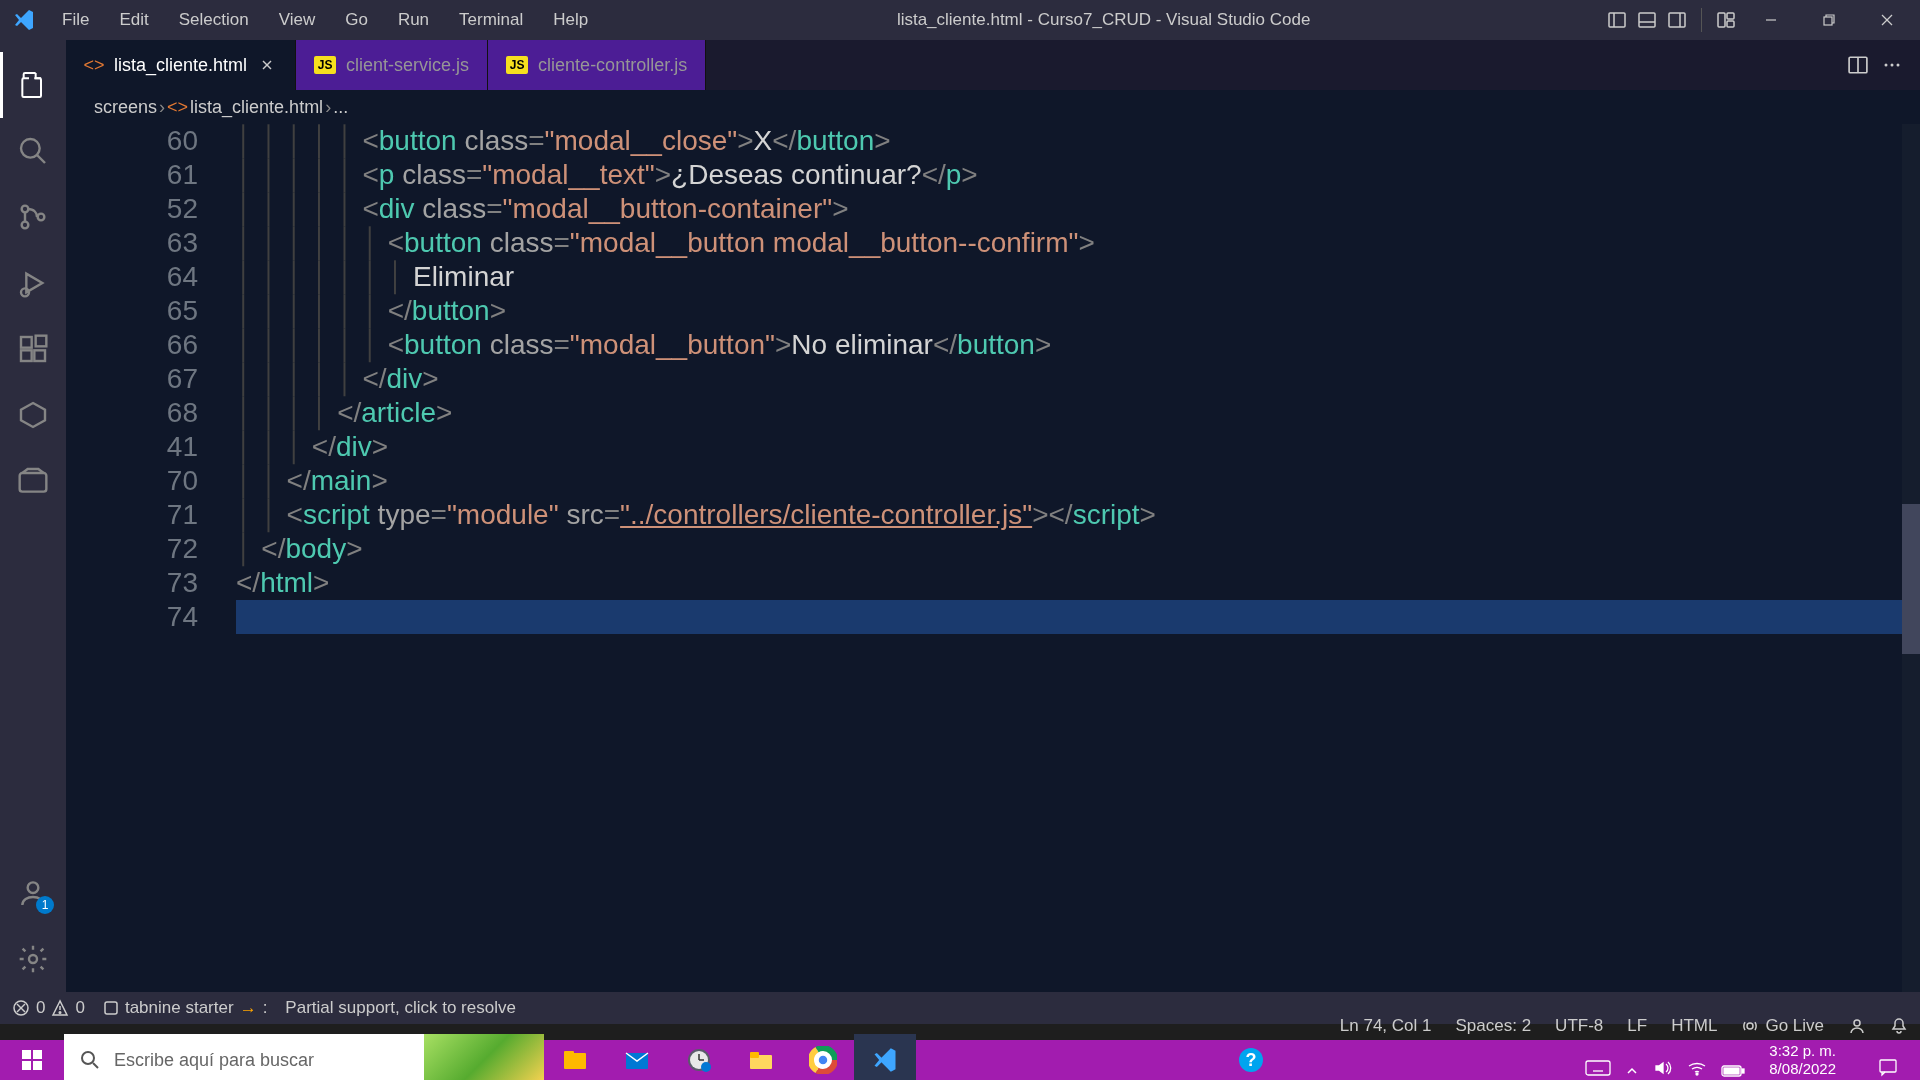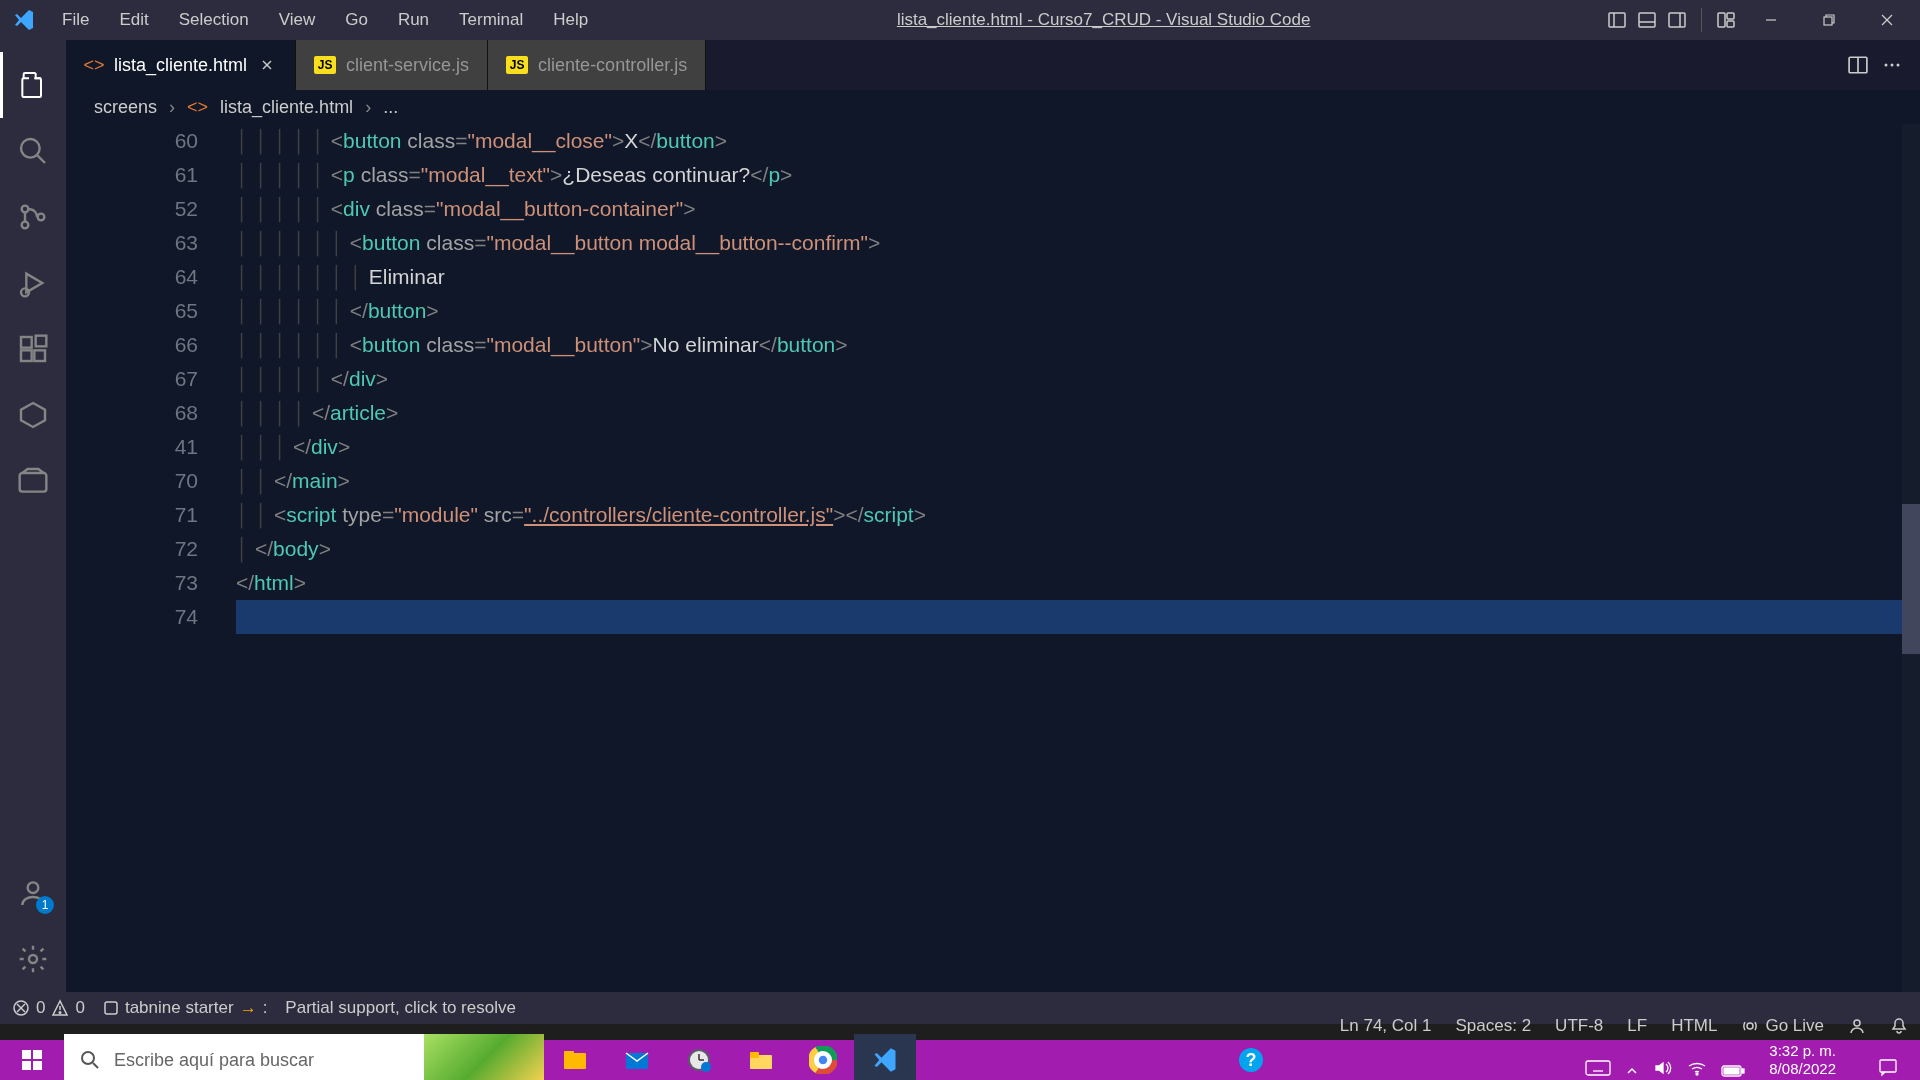--- a/index.html
+++ b/index.html
@@ -2,43 +2,43 @@
 <html><head>
 <meta charset="utf-8">
 <style>
 * { margin: 0; padding: 0; box-sizing: border-box; font-family: 'Segoe UI', sans-serif; }
 body { width: 1920px; height: 1080px; background: #1e1e1e; overflow: hidden; display: flex; flex-direction: column; }
 .titlebar { height: 40px; background: #2c2c3e; display: flex; align-items: center; color: #cccccc; font-size: 17px; }
 .titlebar-logo { width: 48px; display: flex; align-items: center; justify-content: center; }
 .titlebar-logo svg { width: 24px; height: 24px; }
 .menubar { display: flex; gap: 2px; }
 .menu-item { padding: 6px 14px; cursor: pointer; border-radius: 4px; }
-.titlebar-center { flex: 1; text-align: center; color: #cccccc; text-decoration: underline; }
+.titlebar-center { flex: 1; text-align: center; color: #cccccc; }
 .titlebar-right { display: flex; align-items: center; gap: 4px; padding-right: 4px; }
 .layout-icons { display: flex; gap: 6px; padding-right: 12px; border-right: 1px solid #555; margin-right: 8px; }
 .layout-icon { width: 24px; height: 24px; display: flex; align-items: center; justify-content: center; cursor: pointer; }
 .window-controls { display: flex; }
 .window-control { width: 58px; height: 40px; display: flex; align-items: center; justify-content: center; cursor: pointer; }
 .main-area { flex: 1; display: flex; overflow: hidden; }
 .activity-bar { width: 66px; background: #2c2c3e; display: flex; flex-direction: column; align-items: center; padding-top: 12px; }
 .activity-item { width: 66px; height: 66px; display: flex; align-items: center; justify-content: center; cursor: pointer; color: #858585; position: relative; }
 .activity-item.active { color: #ffffff; }
 .activity-item.active::before { content: ''; position: absolute; left: 0; top: 0; bottom: 0; width: 3px; background: #ffffff; }
 .activity-spacer { flex: 1; }
 .activity-badge { position: absolute; bottom: 12px; right: 12px; background: #007acc; color: #fff; border-radius: 50%; width: 18px; height: 18px; font-size: 12px; display: flex; align-items: center; justify-content: center; }
 .editor-area { flex: 1; display: flex; flex-direction: column; background: #0f1729; }
 .tabs-bar { height: 50px; background: #1a1a2e; display: flex; align-items: stretch; }
-.tab { display: flex; align-items: center; padding: 0 18px; gap: 10px; color: #969696; font-size: 18px; cursor: pointer; background: #404040; border-right: 1px solid #111; }
+.tab { display: flex; align-items: center; padding: 0 18px; gap: 10px; color: #969696; font-size: 18px; cursor: pointer; background: #4c1d95; border-right: 1px solid #111; }
 .tab.active { background: #0f1729; color: #ffffff; }
 .tab-icon { width: 20px; height: 20px; display: flex; align-items: center; justify-content: center; }
 .tab-close { width: 20px; height: 20px; display: flex; align-items: center; justify-content: center; cursor: pointer; color: #cccccc; }
 .tabs-right { margin-left: auto; display: flex; align-items: center; gap: 14px; padding-right: 18px; color: #cccccc; }
-.breadcrumbs { height: 34px; background: #0f1729; display: flex; align-items: center; padding-left: 28px; color: #cccccc; font-size: 18px; gap: 12px; }
+.breadcrumbs { height: 34px; background: #0f1729; display: flex; align-items: center; padding-left: 28px; color: #cccccc; font-size: 18px; gap: 2px; }
 .breadcrumb-sep { color: #888; }
-.code-area { flex: 1; display: flex; font-family: 'Consolas', monospace; font-size: 21px; position: relative; }
+.code-area { flex: 1; display: flex; font-family: 'Consolas', monospace; font-size: 28px; position: relative; }
 .gutter { width: 170px; background: #0f1729; text-align: right; padding-right: 38px; color: #6e7681; line-height: 34px; padding-top: 0; }
 .code-content { flex: 1; line-height: 34px; white-space: pre; color: #d4d4d4; position: relative; }
 .code-line { height: 34px; }
 .code-line.highlighted { background: #1a3a6e; margin-right: 18px; }
 .tk-tag { color: #808080; }
 .tk-elem { color: #4ec9b0; }
 .tk-attr { color: #a3a3a3; }
 .tk-str { color: #ce9178; }
 .tk-text { color: #d4d4d4; }
 .underline-link { text-decoration: underline; text-decoration-color: #ce9178; }

